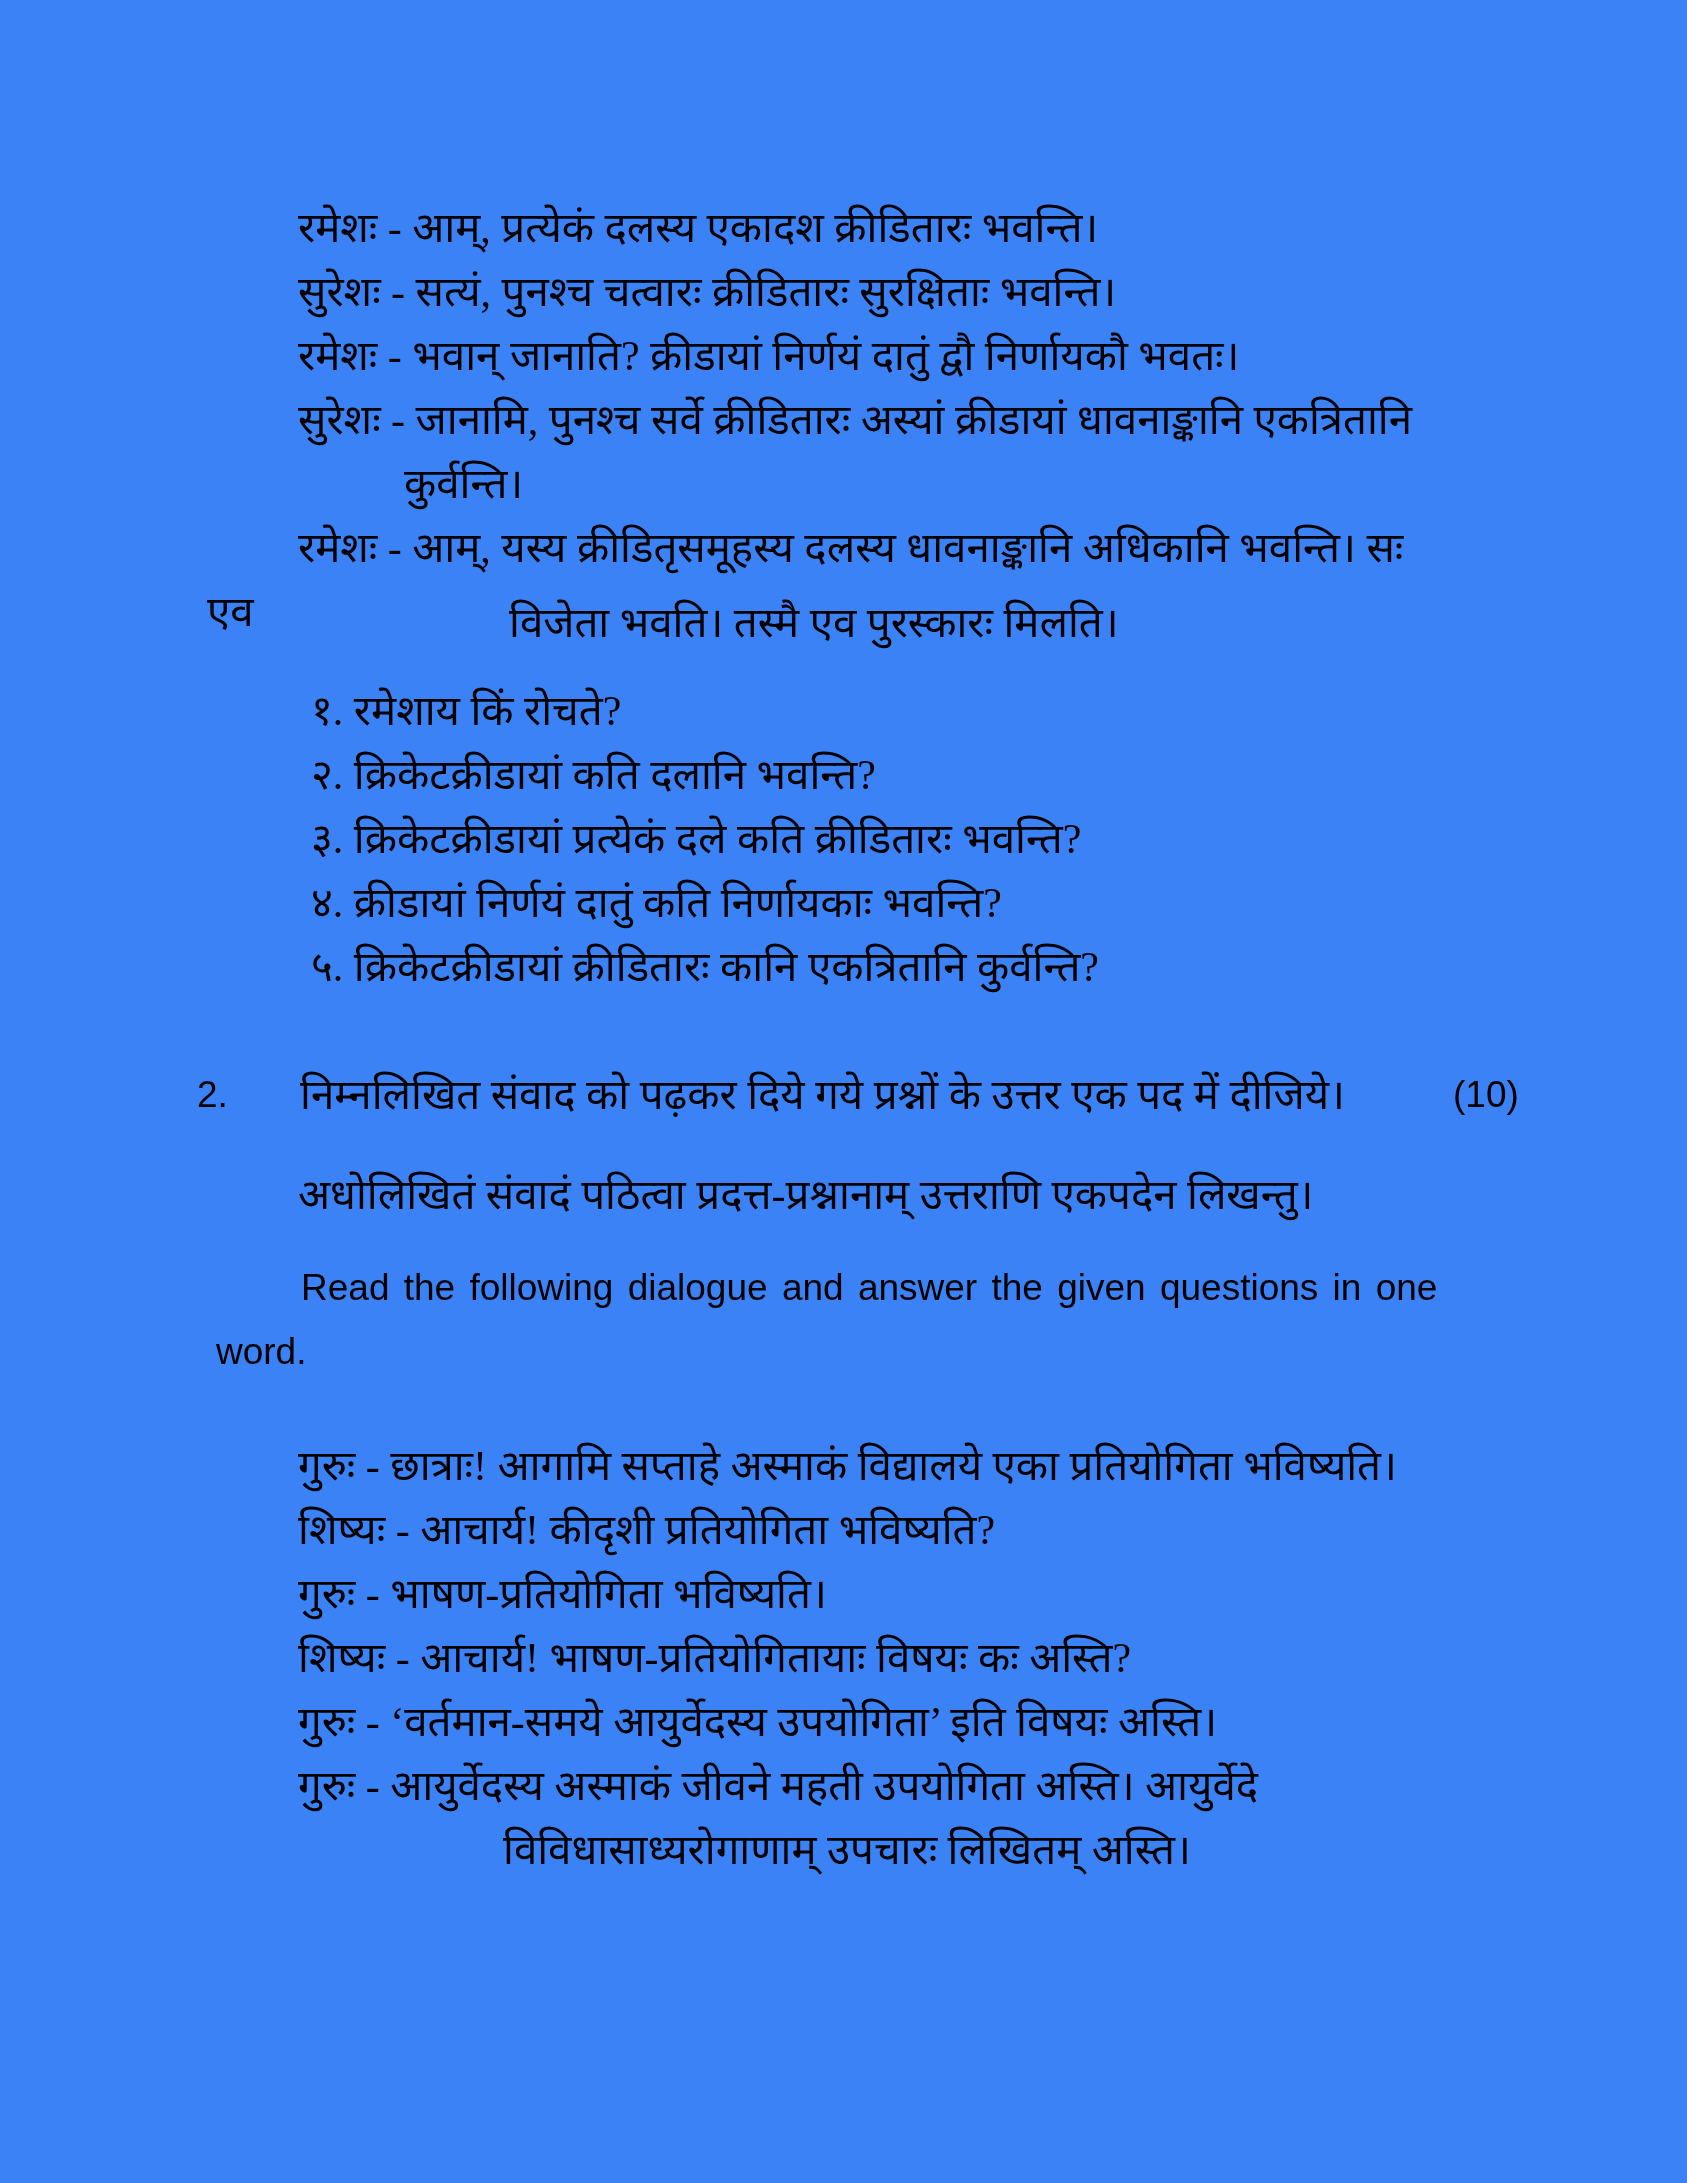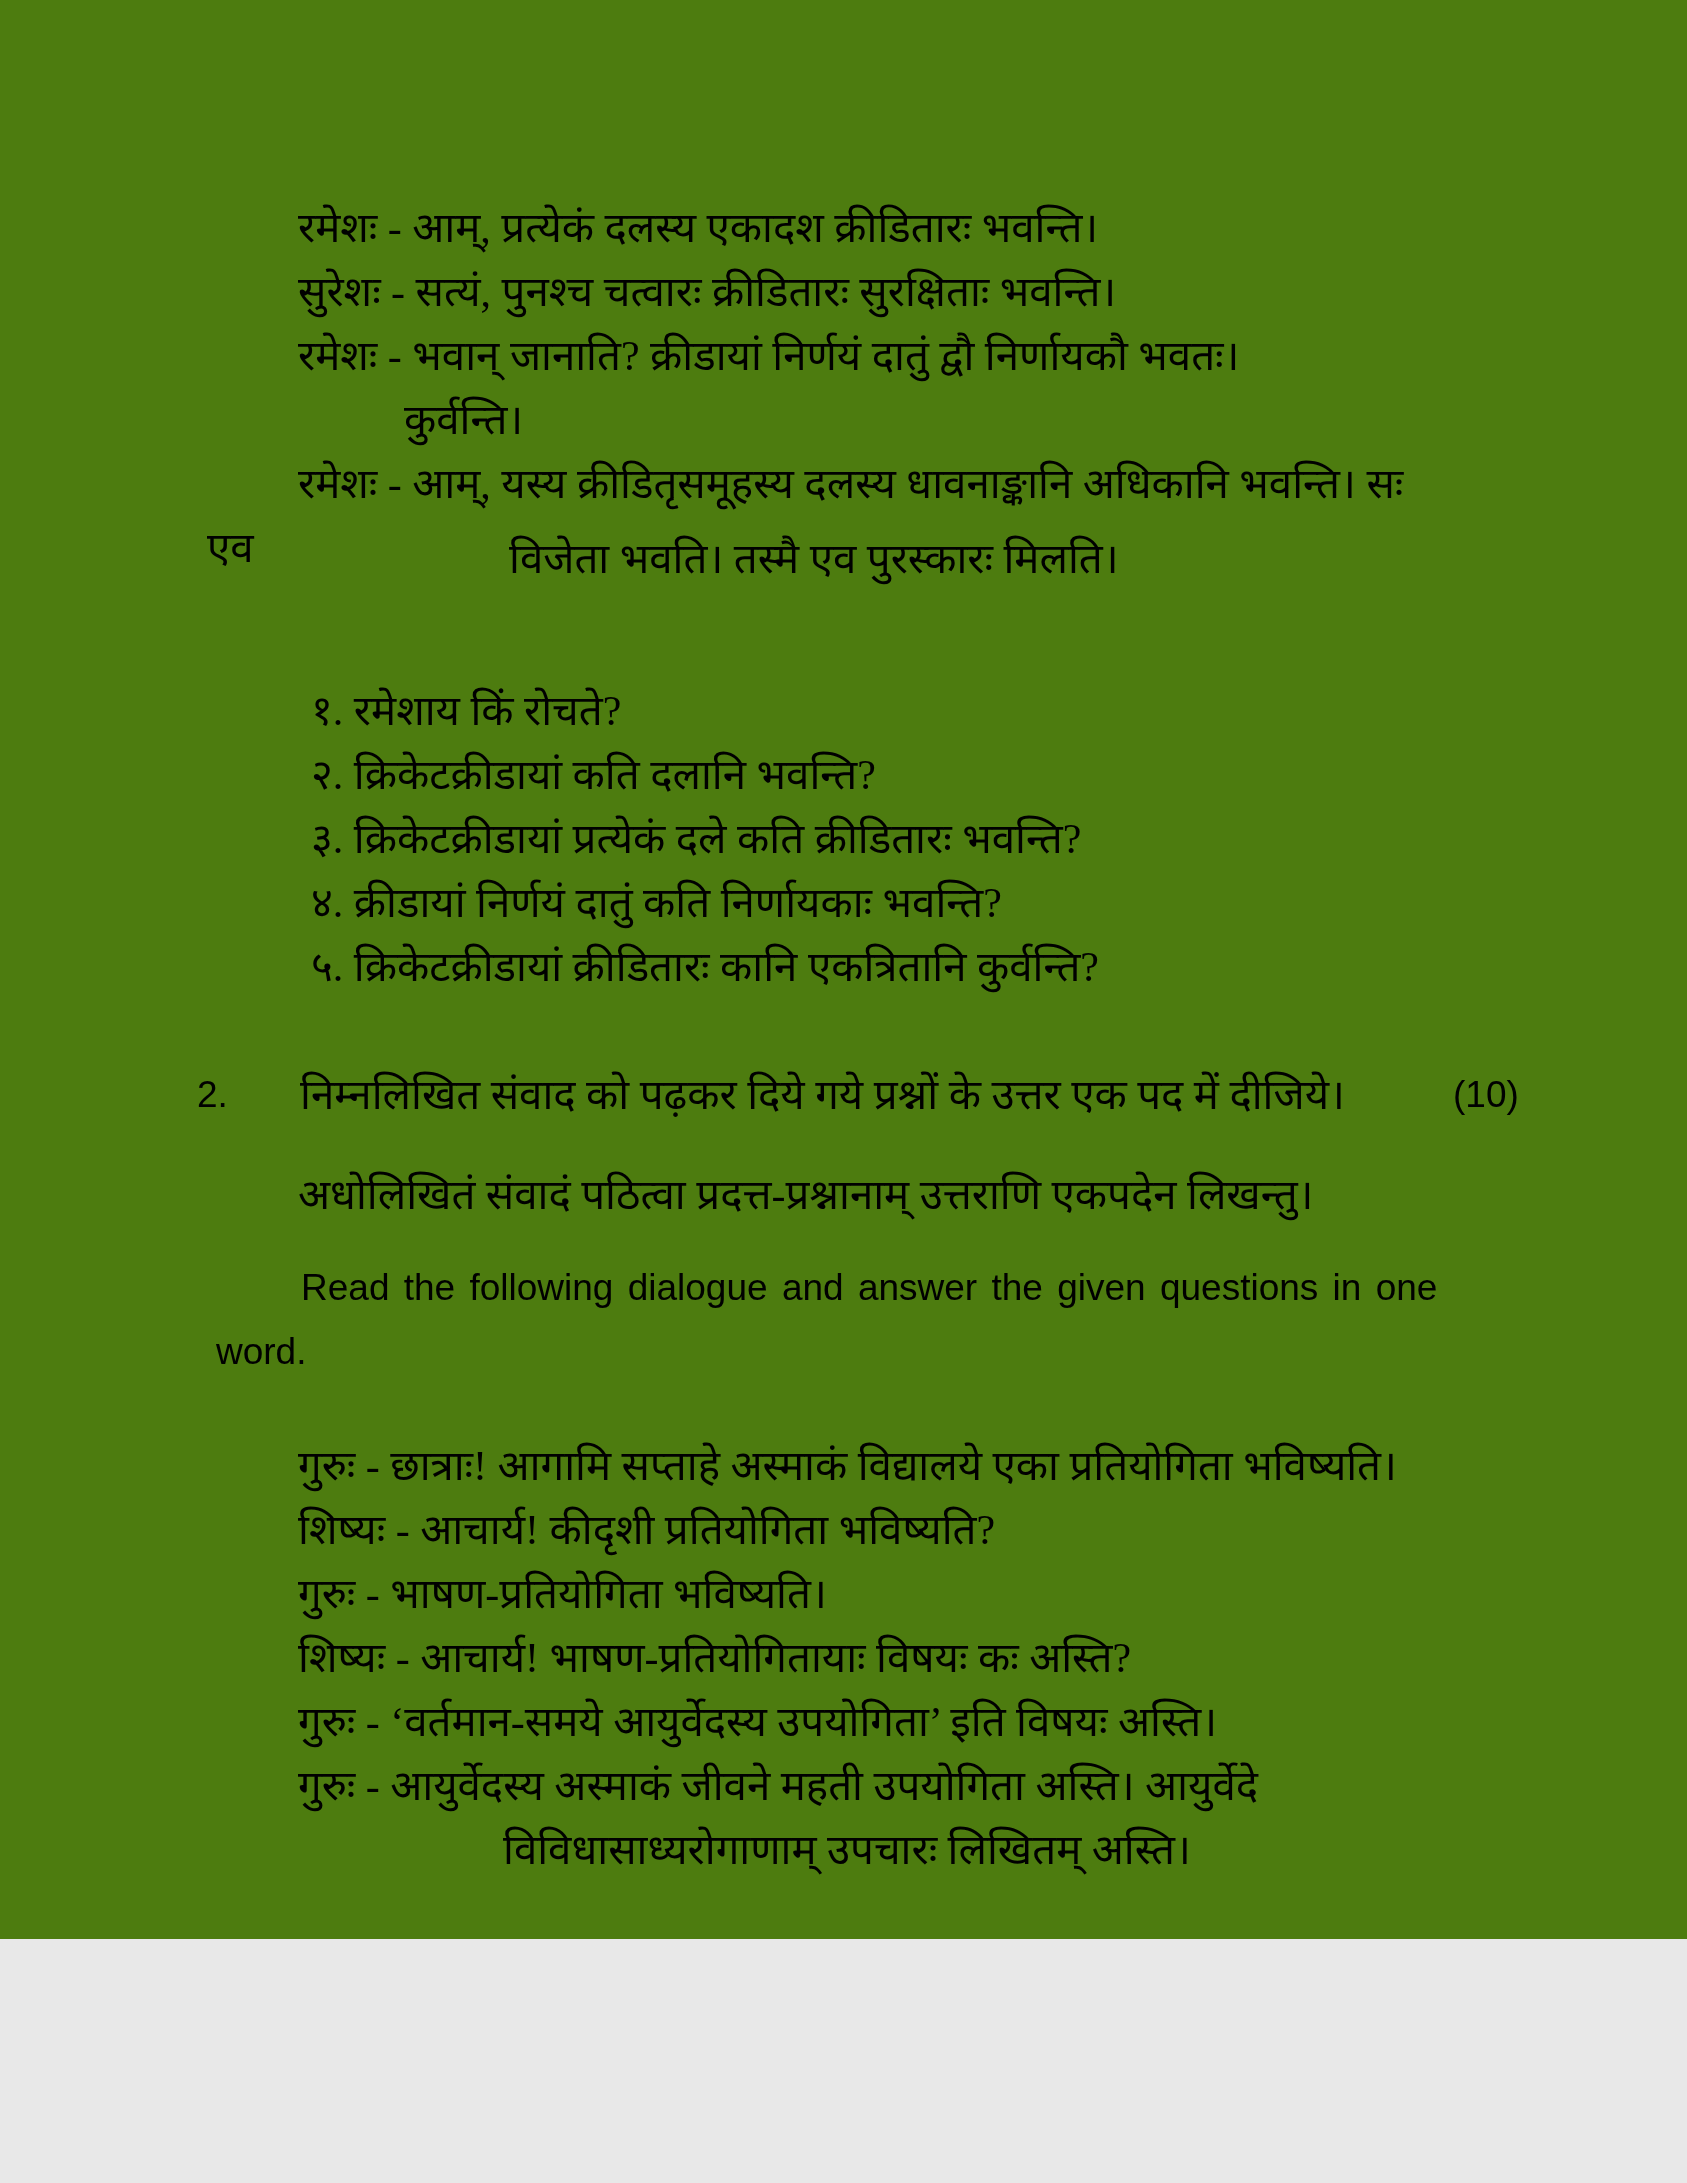--- a/index.html
+++ b/index.html
@@ -3,23 +3,23 @@
 <meta charset="utf-8">
 <style>
   html, body {
     margin: 0;
     padding: 0;
     background: #e8e8e8;
   }
   .page {
     position: relative;
     width: 1687px;
-    height: 1939px;
+    height: 2183px;
     margin: 0 auto;
-    background: #4d7c0f;
+    background: #3b82f6;
     color: #000000;
     overflow: hidden;
   }
   
   .dev {
     font-family: "Liberation Serif", serif;
     font-size: 42px;
     line-height: 64px;
     white-space: nowrap;
   }
@@ -62,20 +62,21 @@
 </style>
 </head>
 <body>
 
 <div class="page">
 
   <section class="block dev" id="dialogue1">
     <div class="d1-line">रमेशः - आम्, प्रत्येकं दलस्य एकादश क्रीडितारः भवन्ति।</div>
     <div class="d1-line">सुरेशः - सत्यं, पुनश्च चत्वारः क्रीडितारः सुरक्षिताः भवन्ति।</div>
     <div class="d1-line">रमेशः - भवान् जानाति? क्रीडायां निर्णयं दातुं द्वौ निर्णायकौ भवतः।</div>
+    <div class="d1-line">सुरेशः - जानामि, पुनश्च सर्वे क्रीडितारः अस्यां क्रीडायां धावनाङ्कानि एकत्रितानि</div>
     <div class="d1-indent">कुर्वन्ति।</div>
     <div class="d1-line">रमेशः - आम्, यस्य क्रीडितृसमूहस्य दलस्य धावनाङ्कानि अधिकानि भवन्ति। सः</div>
     <div class="d1-ev">
       <span class="ev-prefix">एव</span>
       <span class="ev-cont">विजेता भवति। तस्मै एव पुरस्कारः मिलति।</span>
     </div>
   </section>
 
   <section class="block dev" id="questions">
     <div class="q-line">१. रमेशाय किं रोचते?</div>

